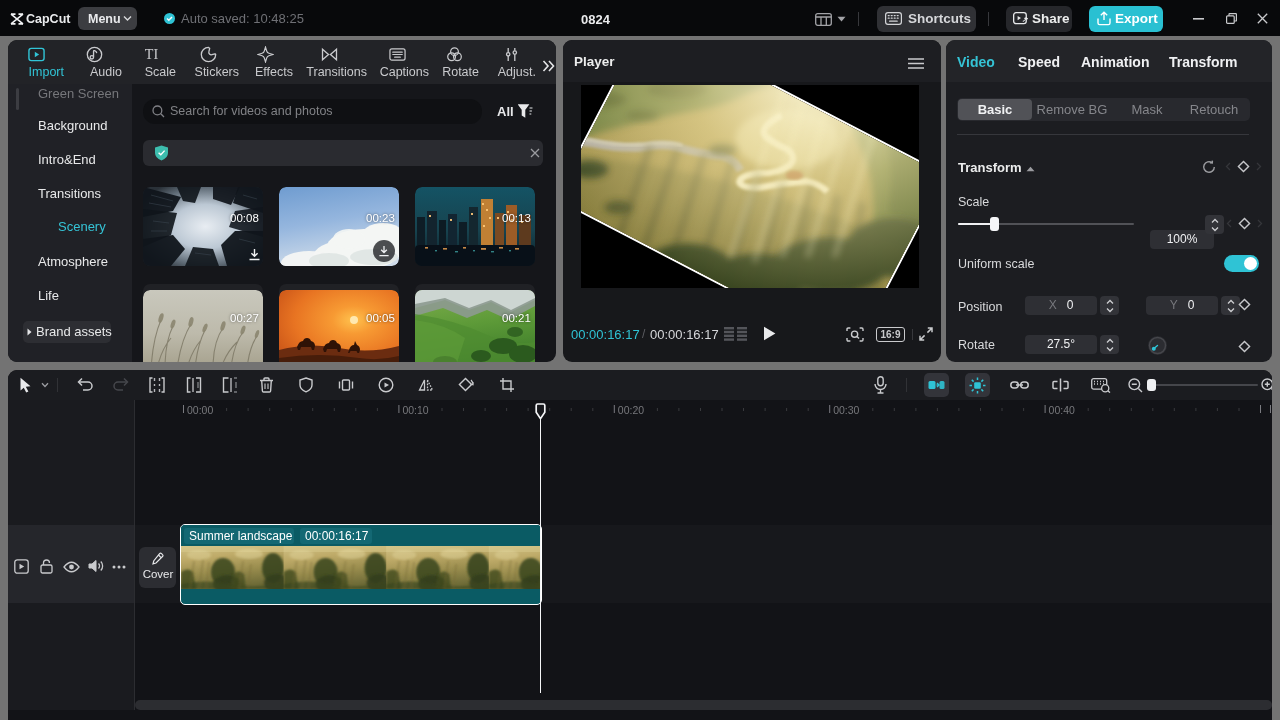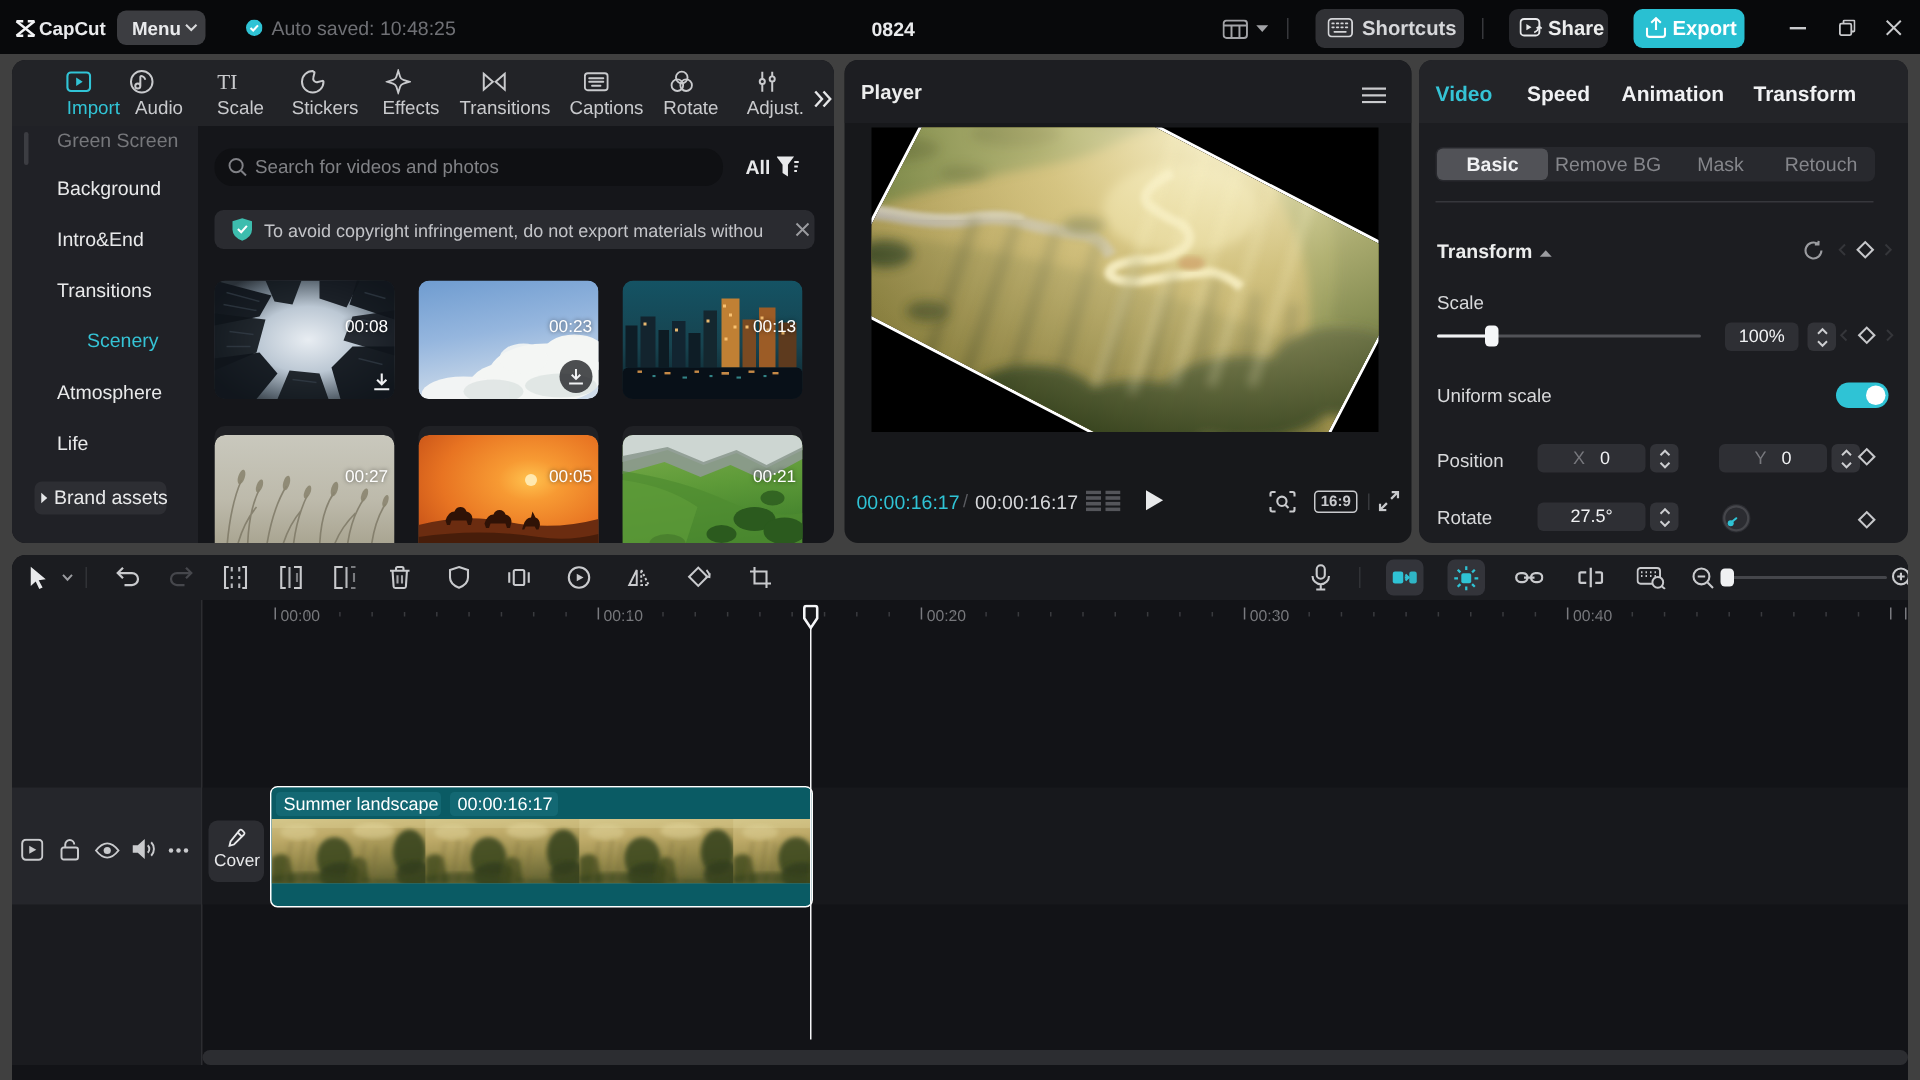--- a/index.html
+++ b/index.html
@@ -1,18 +1,18 @@
 <!DOCTYPE html>
 <html><head>
 <meta charset="utf-8">
 <style>
   * { margin:0; padding:0; box-sizing:border-box; }
   html,body { width:1280px; height:720px; overflow:hidden; background:#060709; }
   body { font-family:"Liberation Sans", sans-serif; -webkit-font-smoothing:antialiased; }
-  #root { position:absolute; top:0; left:0; width:1280px; height:720px; background:#404040; }
+  #root { position:absolute; top:0; left:0; width:1280px; height:720px; background:#737373; }
   .abs { position:absolute; }
   .ico { display:block; }
   
   #topbar { position:absolute; top:0; left:0; width:1280px; height:36px; background:#08090b; }
   .tb-txt { color:#e9eaec; font-size:13px; font-weight:bold; }
   
   #media { position:absolute; left:8px; top:40px; width:548px; height:322px; background:#15161a; border-radius:9px; overflow:hidden; }
   #player { position:absolute; left:563px; top:40px; width:378px; height:322px; background:#17181b; border-radius:9px; overflow:hidden; }
   #rpanel { position:absolute; left:946px; top:40px; width:326px; height:322px; background:#1c1d21; border-radius:9px; overflow:hidden; }
   #timeline { position:absolute; left:8px; top:370px; width:1264px; height:350px; background:#121317; border-radius:9px 9px 0 0; overflow:hidden; }
@@ -94,21 +94,21 @@
         <rect x="0.6" y="2.8" width="7.6" height="7.6" rx="1"></rect>
         <path d="M3 2.8 V1.2 Q3 0.6 3.6 0.6 H9.8 Q10.4 0.6 10.4 1.2 V7.4 Q10.4 8 9.8 8 H8.2"></path>
       </svg>
     <svg class="abs" style="left:1257px;top:13px" width="11" height="11" viewBox="0 0 11 11" stroke="#c9cacd" stroke-width="1.3">
         <path d="M0.8 0.8 L10.2 10.2 M10.2 0.8 L0.8 10.2"></path>
       </svg>
   </div>
   <div id="media">
 
     <div class="abs" style="left:0;top:0;width:548px;height:44px;background:#222327;"></div>
-    <div class="abs mt-item" style="left:16px;width:56px;">
+    <div class="abs mt-item" style="left:0px;width:56px;">
       <svg class="ico" viewBox="0 0 18 18" width="17" height="17" fill="none" stroke="#31c4d6" stroke-width="1.5">
           <rect x="1" y="2.5" width="16" height="13" rx="2.5"></rect>
           <path d="M7.2 6 L11.8 9 L7.2 12 Z" fill="#31c4d6" stroke="none"></path>
         </svg>
       <span style="color:#31c4d6">Import</span>
     </div>
     <div class="abs mt-item" style="left:58px;width:56px;">
       <svg class="ico" viewBox="0 0 18 18" width="17" height="17" fill="none" stroke="#c9cacd" stroke-width="1.4">
           <circle cx="9" cy="9" r="7.6"></circle>
           <path d="M8 12 a1.8 1.8 0 1 1 -1.8-1.8 a1.8 1.8 0 0 1 1.8 1.8 V5.6 q0 -1 1.2 -0.6 q2 0.7 2.2 2.6"></path>
@@ -191,21 +191,20 @@
     <svg class="abs" style="left:510px;top:64px" width="15" height="14" viewBox="0 0 15 14" fill="none" stroke="#e8e9eb" stroke-width="1.4">
         <path d="M1 1 H10 L6.6 5.6 V12.4 L4.4 11 V5.6 Z" fill="#e8e9eb"></path>
         <path d="M11.5 4 h3 M11.5 7 h2.4 M11.5 10 h1.8" stroke-width="1.2"></path>
       </svg>
 
     <div class="abs" style="left:135px;top:100px;width:400px;height:26px;background:#2a2b30;border-radius:6px;"></div>
     <svg class="abs" style="left:146px;top:105px" width="15" height="16" viewBox="0 0 15 16">
         <path d="M7.5 0.5 L14 2.5 V8 q0 5 -6.5 7.5 Q1 13 1 8 V2.5 Z" fill="#3dbdae"></path>
         <path d="M4.6 7.7 L6.8 9.8 L10.6 5.6" fill="none" stroke="#fff" stroke-width="1.4"></path>
       </svg>
-    <div class="abs" style="left:168px;top:107px;color:#c3c4c8;font-size:12px;">To avoid copyright infringement, do not export materials withou</div>
     <svg class="abs" style="left:522px;top:108px" width="10" height="10" viewBox="0 0 10 10" stroke="#9b9ca0" stroke-width="1.3">
         <path d="M1 1 L9 9 M9 1 L1 9"></path>
       </svg>
 
     <svg class="abs th" style="left:135px;top:147px" width="120" height="79" viewBox="0 0 120 79">
       <defs>
           <radialGradient id="t1sky" cx="0.52" cy="0.5" r="0.62">
         <stop offset="0" stop-color="#e8edf2"></stop>
             <stop offset="0.45" stop-color="#bcc8d4"></stop>
             <stop offset="0.8" stop-color="#5d6974"></stop>
@@ -514,21 +513,21 @@
         <path d="M5 1 L1.5 4.5 L5 8"></path>
       </svg>
     <svg class="abs" style="left:310px;top:122px" width="6" height="9" viewBox="0 0 6 9" fill="none" stroke="#35363a" stroke-width="1.3">
         <path d="M1 1 L4.5 4.5 L1 8"></path>
       </svg>
 
     <div class="abs rlabel" style="left:12px;top:155px;">Scale</div>
     <div class="abs" style="left:12px;top:183px;width:176px;height:2px;background:#515257;border-radius:1px;"></div>
     <div class="abs" style="left:12px;top:183px;width:37px;height:2px;background:#f0f1f3;border-radius:1px;"></div>
     <div class="abs" style="left:44px;top:177px;width:9px;height:14px;background:#f5f6f8;border-radius:3px;"></div>
-    <div class="abs rbox" style="left:204px;top:175px;width:49px;">100%</div>
+    <div class="abs rbox" style="left:204px;top:190px;width:64px;">100%</div>
     <div class="abs stepper" style="left:259px;top:175px;">
       <svg width="8" height="16" viewBox="0 0 8 16" fill="none" stroke="#cdced1" stroke-width="1.3">
           <path d="M1 5.5 L4 2.5 L7 5.5 M1 10.5 L4 13.5 L7 10.5"></path>
         </svg>
     </div>
     <svg class="abs" style="left:292px;top:177px" width="13" height="13" viewBox="0 0 13 13" fill="none" stroke="#c6c7ca" stroke-width="1.4">
         <rect x="2.9" y="2.9" width="7.2" height="7.2" transform="rotate(45 6.5 6.5)"></rect>
       </svg>
     <svg class="abs" style="left:280px;top:179px" width="6" height="9" viewBox="0 0 6 9" fill="none" stroke="#35363a" stroke-width="1.3">
         <path d="M5 1 L1.5 4.5 L5 8"></path>

